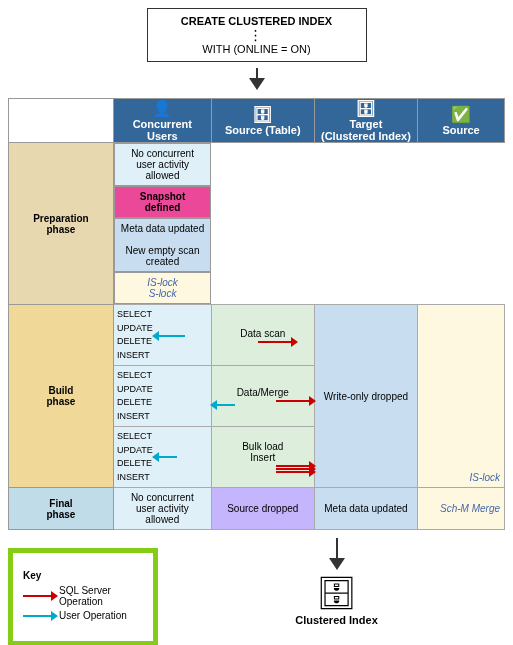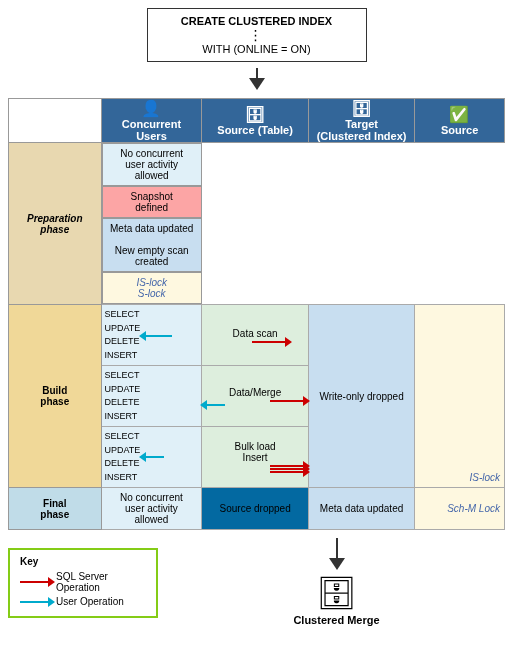--- a/index.html
+++ b/index.html
@@ -59,22 +59,22 @@
       align-items: center;
       justify-content: center;
       flex-direction: column;
       position: relative;
     }
     .data-cell.concurrent { background: #e0f0f8; }
     .data-cell.source { background: #ddeedd; }
     .data-cell.target { background: #c8def0; }
     .data-cell.locking { background: #fef8e0; }
     .key-box {
-      border: 2px solid #84cc16;
-      padding: 6px 10px;
+      border: 5px solid #84cc16;
+      padding: 17px 10px;
       font-size: 10px;
       width: 150px;
     }
     .key-title { font-weight: bold; margin-bottom: 4px; }
     .key-item { display: flex; align-items: center; margin-bottom: 3px; }
     .clustered-index {
       flex: 1;
       display: flex;
       flex-direction: column;
       align-items: center;
@@ -157,27 +157,27 @@
       </th>
       <th class="col-header" style="width:80px;">
         <span style="font-size:16px;">✅</span><br>
         <span>Source</span>
       </th>
     </tr>
   </thead>
   <tbody>
 
     <tr>
-      <td class="v-phase" style="background:#e8d8b0; padding:13px; vertical-align:middle;font-style:italic;">
+      <td class="v-phase" style="background:#e8d8b0; padding:20px; vertical-align:middle;">
         <span>Preparation<br>phase</span>
       </td>
       <td class="data-cell concurrent" style="background:#e0f0f8; padding:4px; text-align:center; vertical-align:middle; font-size:10px;">
         <span>No concurrent<br>user activity<br>allowed</span>
       </td>
-      <td class="data-cell source" style="background:#fca5a5; padding:4px; text-align:center; vertical-align:middle; font-size:10px;">
+      <td class="data-cell source" style="background:#ec4899; padding:4px; text-align:center; vertical-align:middle; font-size:10px;font-weight:bold;">
         <span>Snapshot<br>defined</span>
       </td>
       <td class="data-cell target" style="background:#c8def0; padding:4px; text-align:center; vertical-align:middle; font-size:10px;">
         <span>Meta data updated</span>
           <br>
         <span>New empty scan created</span>
       </td>
       <td class="data-cell locking" style="background:#fef8e0; padding:4px; text-align:right; vertical-align:middle;">
         <div class="locking-text">IS-lock</div>
         <div class="locking-text">S-lock</div>
@@ -279,28 +279,28 @@
       </td>
     </tr>
 
     <tr>
       <td class="v-phase" style="background:#c0dce8; padding:4px; vertical-align:middle;">
         Final<br>phase
       </td>
       <td style="background:#e0f0f8; padding:4px; text-align:center; vertical-align:middle; font-size:10px; border:1px solid #aaa;">
         <span>No concurrent<br>user activity<br>allowed</span>
       </td>
-      <td style="background:#0369a1; padding:4px; text-align:center; vertical-align:middle; font-size:10px; border:1px solid #aaa;">
+      <td style="background:#c4b5fd; padding:4px; text-align:center; vertical-align:middle; font-size:10px; border:1px solid #aaa;">
         <span>Source dropped</span>
       </td>
       <td style="background:#c8def0; padding:4px; text-align:center; vertical-align:middle; font-size:10px; border:1px solid #aaa;">
         <span>Meta data updated</span>
       </td>
       <td style="background:#fef8e0; padding:4px; text-align:right; vertical-align:middle; border:1px solid #aaa;">
-        <div class="locking-text">Sch-M Lock</div>
+        <div class="locking-text">Sch-M Merge</div>
       </td>
     </tr>
   </tbody>
 </table>
 
 <div style="display:flex; margin-top:8px; align-items:flex-start;">
 
   <div class="key-box" style="margin-right:10px; margin-top:10px;">
     <div class="key-title">Key</div>
     <div class="key-item">
@@ -316,15 +316,15 @@
       <span>User Operation</span>
     </div>
   </div>
 
   <div class="clustered-index" style="flex:1; display:flex; flex-direction:column; align-items:center;">
     <div class="ci-arrow-down">
       <div class="ci-vline"></div>
       <div class="ci-arrowhead"></div>
     </div>
     <div style="font-size:32px; margin-top:4px;">🗄</div>
-    <div class="ci-label">Clustered Merge</div>
+    <div class="ci-label">Clustered Index</div>
   </div>
 </div>
 
 </body></html>

